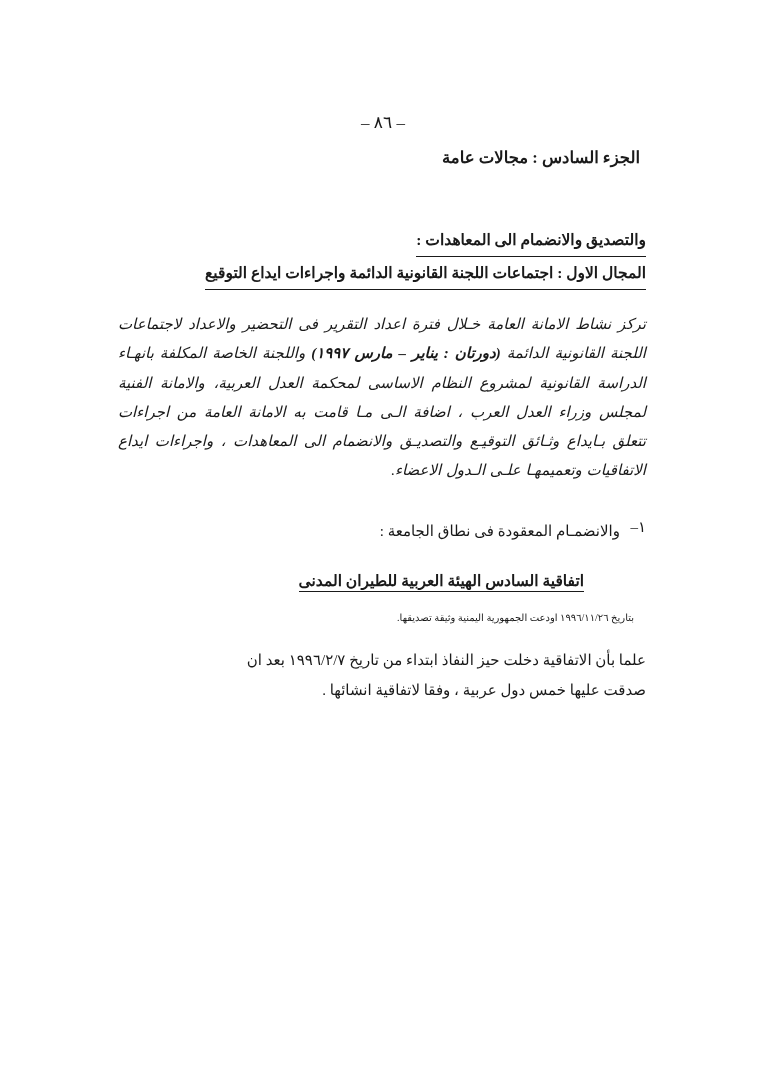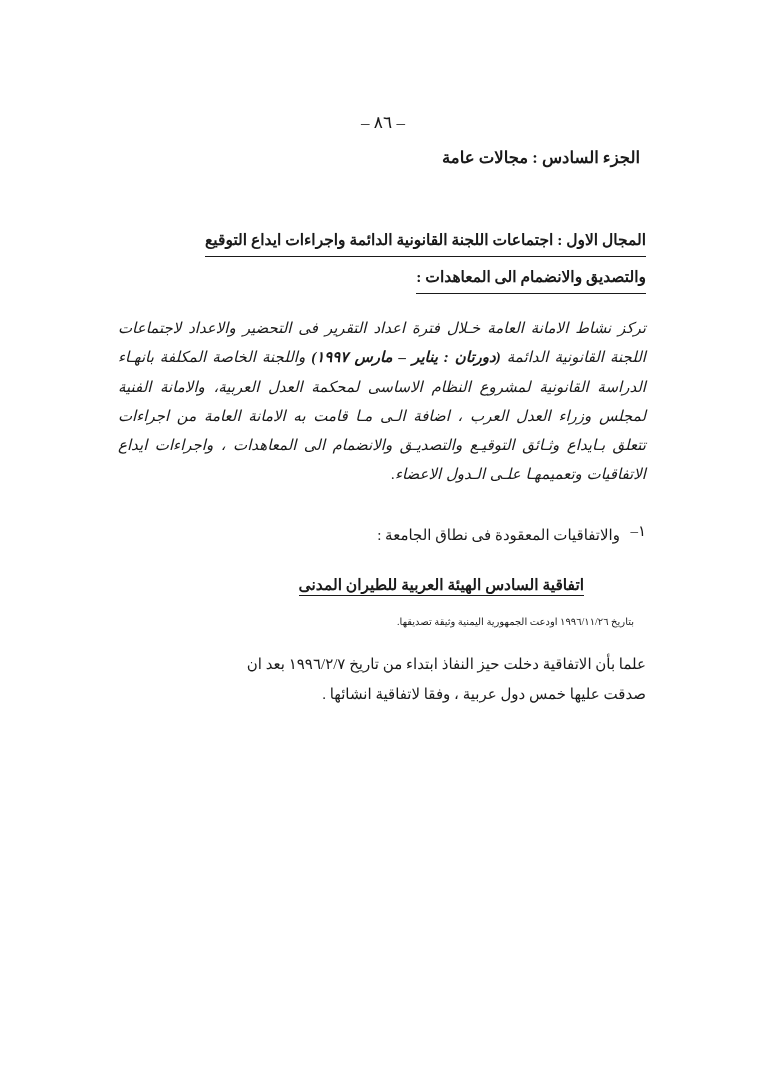--- a/index.html
+++ b/index.html
@@ -160,31 +160,31 @@
 
 <div class="page">
 
   <div class="page-number">– ٨٦ –</div>
 
   <div class="content">
 
     <div class="part-title">الجزء السادس : مجالات عامة</div>
 
     <div class="domain-heading">
+      <span class="line second">والتصديق والانضمام الى المعاهدات :</span>
       <span class="line">المجال الاول : اجتماعات اللجنة القانونية الدائمة واجراءات ايداع التوقيع</span>
-      <span class="line second">والتصديق والانضمام الى المعاهدات :</span>
     </div>
 
     <p class="body-par first justify-both"><span>تركز نشاط الامانة العامة  خـلال فترة اعداد التقرير فى التحضير والاعداد لاجتماعات اللجنة القانونية الدائمة </span><b>(دورتان : يناير – مارس ١٩٩٧)</b><span> واللجنة الخاصة المكلفة بانهـاء الدراسة القانونية لمشروع النظام الاساسى لمحكمة العدل العربية، والامانة الفنية لمجلس وزراء العدل العرب ، اضافة الـى مـا قامت به الامانة العامة من  اجراءات تتعلق بـايداع وثـائق التوقيـع والتصديـق والانضمام الى المعاهدات ، واجراءات ايداع الاتفاقيات وتعميمهـا علـى الـدول الاعضاء.</span></p>
 
 
     <div class="numbered-item">
       <div class="marker">١–</div>
       <div class="item-body">
-        <span class="item-line2">والاتفاقيات المعقودة فى نطاق الجامعة :</span>
+        <span class="item-line2">والانضمـام المعقودة فى نطاق الجامعة :</span>
       </div>
     </div>
 
     <div class="agreement-block">
       <span class="agreement-title">اتفاقية السادس الهيئة العربية للطيران المدنى</span>
       <div class="agreement-line">بتاريخ ١٩٩٦/١١/٢٦ اودعت الجمهورية اليمنية وثيقة تصديقها.</div>
     </div>
 
     <div class="note-par">
       <span>علما بأن الاتفاقية دخلت حيز النفاذ ابتداء من تاريخ ١٩٩٦/٢/٧ بعد ان</span>

